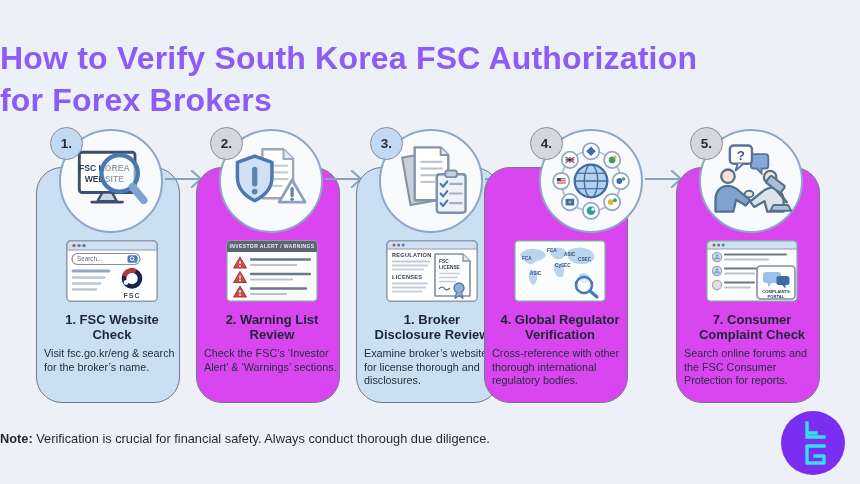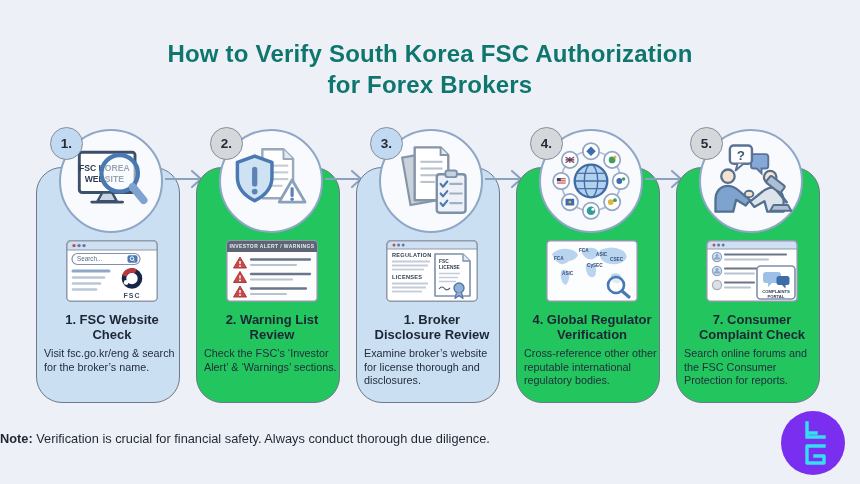--- a/index.html
+++ b/index.html
@@ -1,43 +1,43 @@
 <!DOCTYPE html>
 <html><head>
 <meta charset="utf-8">
 <style>
   * { margin:0; padding:0; box-sizing:border-box; }
   html,body { background:#edf1f7; }
   body { font-family:"Liberation Sans", sans-serif; }
   .canvas { position:relative; width:860px; height:484px; background:#edf1f7; overflow:hidden; margin:0 auto; }
 
-  .main-title { position:absolute; top:38px; left:0; width:100%; text-align:center;
-    font-size:24px; font-weight:700; color:#0f766e; line-height:1.3; letter-spacing:0.2px; }
+  .main-title { position:absolute; top:38px; left:0; width:100%; text-align:left;
+    font-size:32px; font-weight:700; color:#8b5cf6; line-height:1.3; letter-spacing:0.2px; }
 
   .step-card { position:absolute; top:167px; width:144px; height:236px;
     border:1.5px solid #6e7888; border-radius:26px; z-index:1; }
   .theme-blue { background:#cbdff3; }
-  .theme-gray { background:#22c55e; }
+  .theme-gray { background:#d946ef; }
 
   .step-circle { position:absolute; top:129px; width:104px; height:104px; border-radius:50%;
     background:#f8fafd; border:2px solid #8fa7c7; z-index:2;
     display:flex; align-items:center; justify-content:center; }
   .step-circle svg { width:96px; height:96px; }
 
   .step-badge { position:absolute; top:127px; width:33px; height:33px; border-radius:50%;
     border:1.5px solid #848d9c; z-index:3; display:flex; align-items:center; justify-content:center;
     font-size:13.5px; font-weight:700; color:#222b38; }
   .badge-blue { background:#c2d9f2; }
   .badge-gray { background:#d5d7db; }
 
   
   .s0 .step-card { left:36px; }  .s0 .step-circle { left:59px; }  .s0 .step-badge { left:50px; }
   .s1 .step-card { left:196px; } .s1 .step-circle { left:219px; } .s1 .step-badge { left:210px; }
   .s2 .step-card { left:356px; } .s2 .step-circle { left:379px; } .s2 .step-badge { left:370px; }
-  .s3 .step-card { left:516px; } .s3 .step-circle { left:539px; } .s3 .step-badge { left:530px; }
+  .s3 .step-card { left:484px; } .s3 .step-circle { left:539px; } .s3 .step-badge { left:530px; }
   .s4 .step-card { left:676px; } .s4 .step-circle { left:699px; } .s4 .step-badge { left:690px; }
 
   .flow-arrow { position:absolute; top:167px; width:44px; height:24px; z-index:1; }
   .a0 { left:163px; } .a1 { left:323px; } .a2 { left:483px; } .a3 { left:643px; }
 
   .mock { position:absolute; top:72px; left:29px; width:92px; height:62px; }
   .card-title { position:absolute; top:144px; left:15px; width:120px; text-align:center;
     font-size:13px; font-weight:700; color:#1c2634; line-height:1.18; }
   .card-desc { position:absolute; top:179px; left:7px; width:136px; 
     font-size:10.8px; color:#232e3e; line-height:1.26; }
@@ -233,21 +233,21 @@
         <text x="33" y="12" font-size="4.7" font-weight="bold" fill="#35507a">FCA</text>
         <text x="50" y="15.5" font-size="4.7" font-weight="bold" fill="#35507a">ASIC</text>
         <text x="64" y="21" font-size="4.7" font-weight="bold" fill="#35507a">CSEC</text>
         <text x="41" y="27" font-size="4.7" font-weight="bold" fill="#35507a">CySEC</text>
         <text x="8" y="19.5" font-size="4.7" font-weight="bold" fill="#35507a">FCA</text>
         <text x="16" y="35" font-size="4.7" font-weight="bold" fill="#35507a">ASIC</text>
         <circle cx="70" cy="45" r="8" fill="rgba(255,255,255,0.55)" stroke="#4a78b0" stroke-width="2.6"></circle>
         <line x1="76" y1="51" x2="83" y2="57" stroke="#4a78b0" stroke-width="3.2" stroke-linecap="round"></line>
       </svg>
       <div class="card-title">4. Global Regulator Verification</div>
-      <div class="card-desc">Cross-reference other other reputable international regulatory bodies.</div>
+      <div class="card-desc">Cross-reference with other thorough international regulatory bodies.</div>
     </div>
     <div class="step-circle">
       <svg viewBox="0 0 100 100">
         <circle cx="50" cy="50" r="31" fill="none" stroke="#a9bcd4" stroke-width="1.8"></circle>
         <circle cx="50" cy="50" r="17" fill="#b3d0ec" stroke="#3f6ca6" stroke-width="2.4"></circle>
         <ellipse cx="50" cy="50" rx="7" ry="17" fill="none" stroke="#3f6ca6" stroke-width="1.4"></ellipse>
         <line x1="33" y1="50" x2="67" y2="50" stroke="#3f6ca6" stroke-width="1.4"></line>
         <line x1="35.5" y1="42" x2="64.5" y2="42" stroke="#3f6ca6" stroke-width="1.2"></line>
         <line x1="35.5" y1="58" x2="64.5" y2="58" stroke="#3f6ca6" stroke-width="1.2"></line>
         <g>

